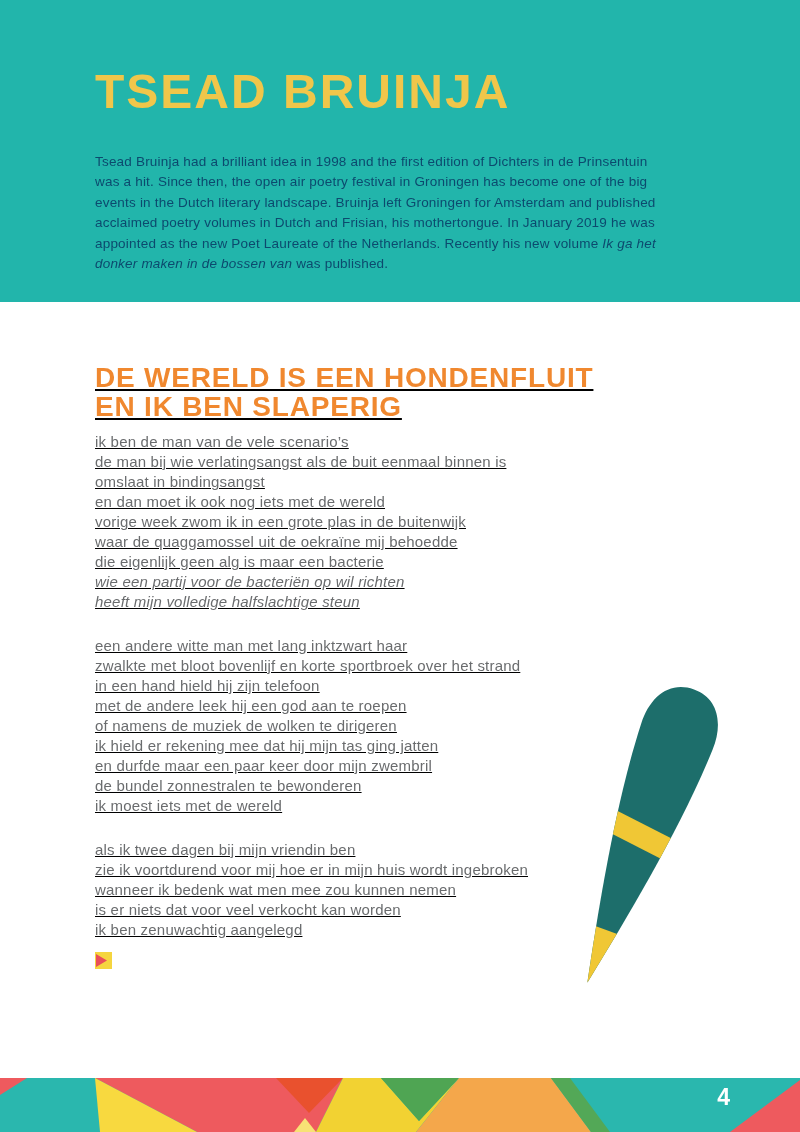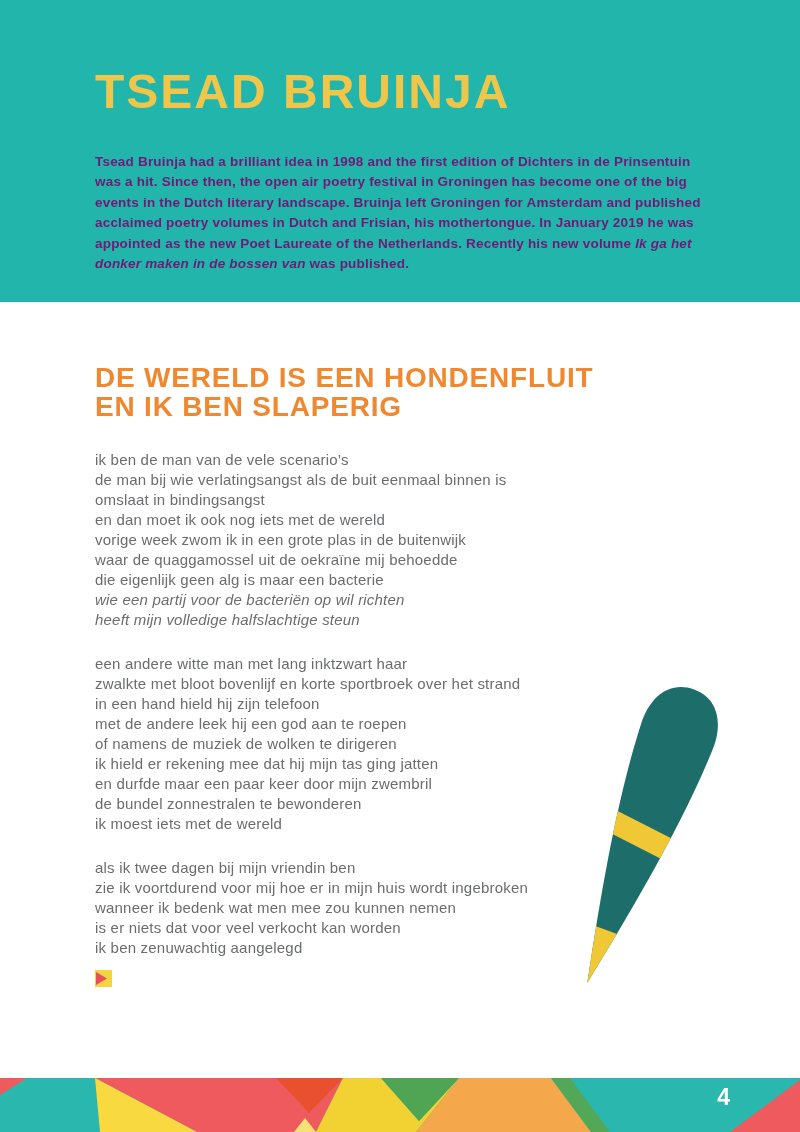--- a/index.html
+++ b/index.html
@@ -12,31 +12,31 @@
   
   .hero {
     position:absolute; top:0; left:0; width:800px; height:302px;
     background:#22b5ab; box-sizing:border-box; padding:68px 78px 0 95px;
   }
   .hero-title {
     margin:0 0 36px 0; color:#f0c64a; font-size:48px; line-height:1;
     font-weight:bold; letter-spacing:2px;
   }
   .intro-line {
-    color:#701a75; font-weight:bold; font-size:13.5px; line-height:20.4px;
+    color:#0c4a6e; font-weight:normal; font-size:13.5px; line-height:20.4px;
     white-space:nowrap; letter-spacing:0.2px;
   }
   .em { font-style:italic; }
   
-  .main { position:absolute; top:302px; left:0; width:684px; }
+  .main { position:absolute; top:302px; left:0; width:684px;text-decoration:underline; }
   .poem-title {
     margin:61px 0 0 95px; color:#f0882f; font-weight:bold;
     font-size:28px; line-height:29px; letter-spacing:0.8px;
   }
-  .poem { margin:29px 0 0 95px; }
+  .poem { margin:11px 0 0 95px; }
   .stanza { margin:0; }
   .stanza + .stanza { margin-top:24px; }
   .poem-line {
     color:#6a6c6e; font-size:15px; line-height:20px; letter-spacing:0.2px;
     white-space:nowrap;
   }
   .poem-line.italic { font-style:italic; }
   .flag-marker { margin:12px 0 0 95px; width:17px; height:17px; }
   
   .pen {

